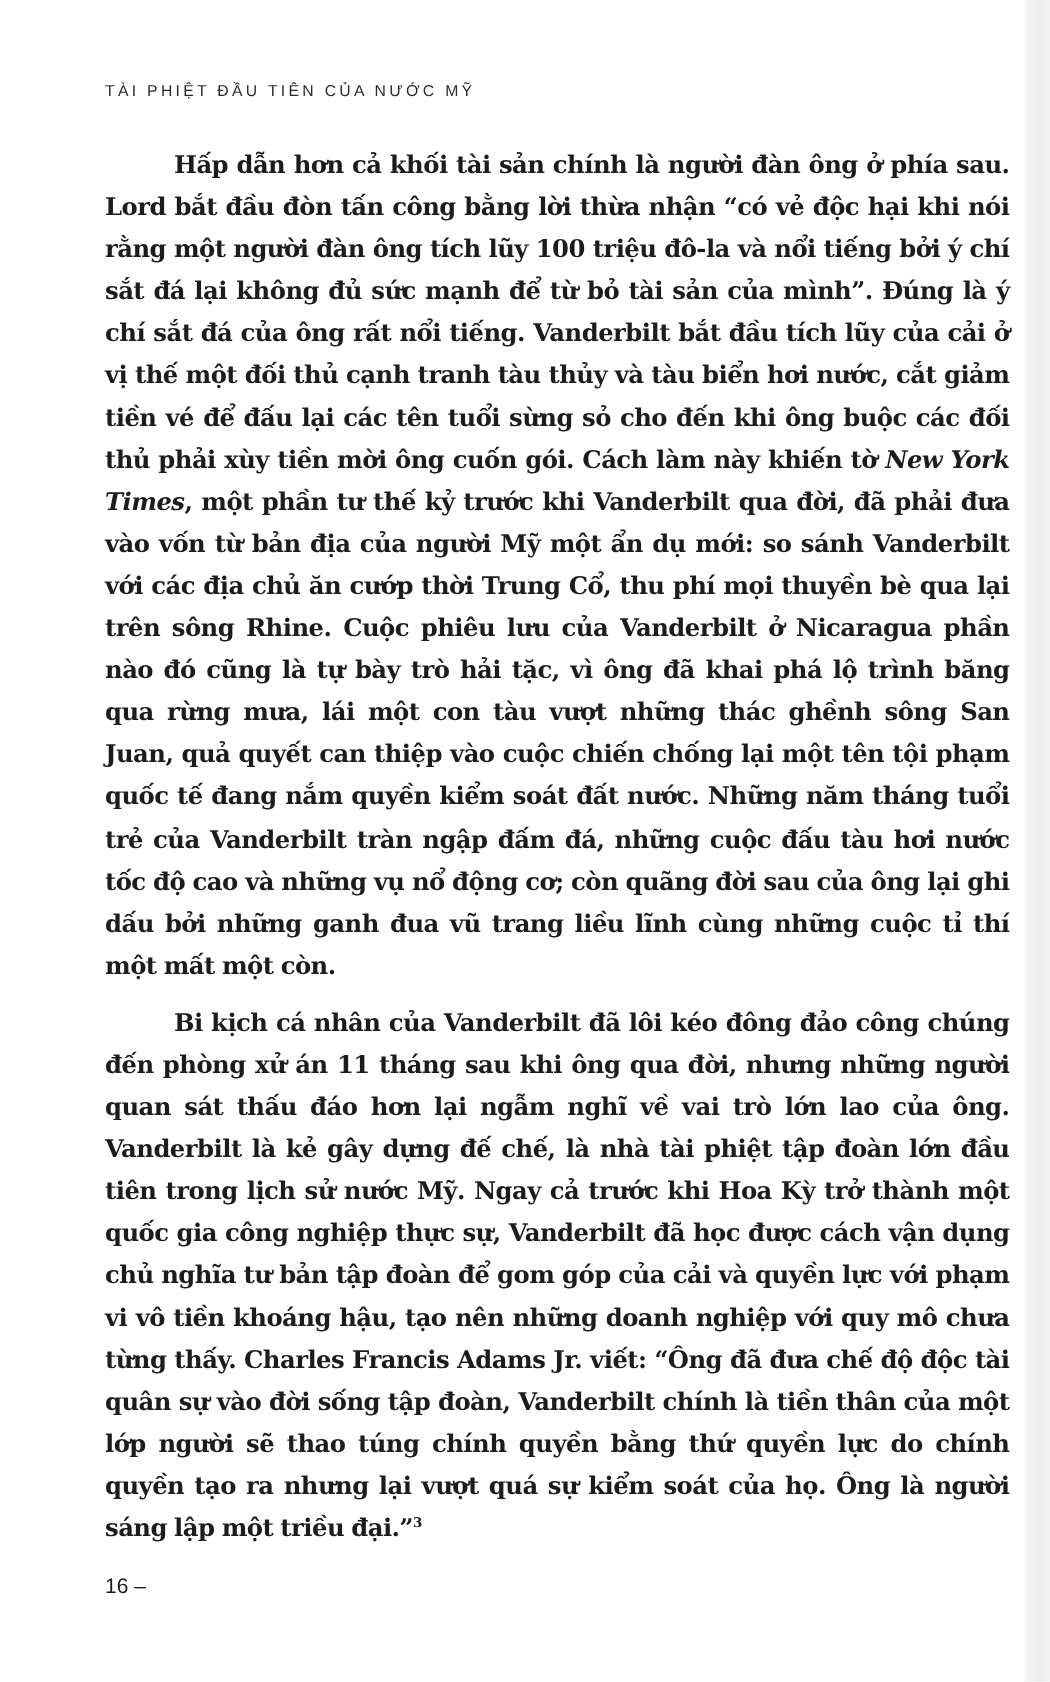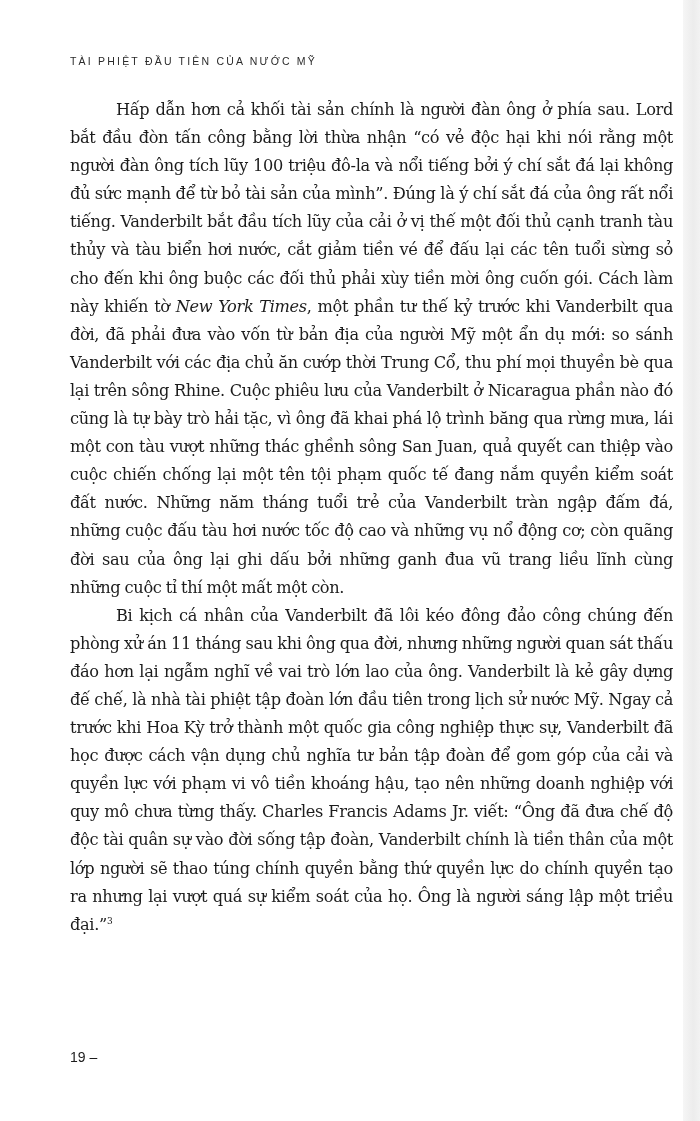--- a/index.html
+++ b/index.html
@@ -14,34 +14,34 @@
     .running-head {
       position: absolute; left: 70px; top: 55px;
       font-family: Liberation Sans, sans-serif; font-size: 10.5px;
       letter-spacing: 2.2px; color: #2a2a2a;
     }
     .body-text {
       position: absolute; left: 70px; top: 96px; width: 603px;
       font-family: "DejaVu Serif", serif; font-size: 16.2px; line-height: 28.1px;
       text-align: justify; letter-spacing: -0.35px; word-spacing: -0.5px;
     }
-    .body-text p { margin: 0; text-indent: 46px; }
-    .body-text p + p { }
+    .body-text p { margin: 0; text-indent: 46px; font-weight: bold; }
+    .body-text p + p { margin-top: 10px; }
     .body-text em { font-style: italic; }
     .body-text sup { font-size: 9px; vertical-align: 6px; line-height: 0; }
     .folio {
       position: absolute; left: 70px; top: 1049px;
       font-family: "Liberation Sans", sans-serif; font-size: 14px; color: #1c1c1c;
     }
   </style>
 </head>
 <body>
 
 <div class="edge"></div>
 
 <div class="running-head">TÀI PHIỆT ĐẦU TIÊN CỦA NƯỚC MỸ</div>
 
 <div class="body-text">
   <p><span>Hấp dẫn hơn cả khối tài sản chính là người đàn ông ở phía sau. Lord bắt đầu đòn tấn công bằng lời thừa nhận “có vẻ độc hại khi nói rằng một người đàn ông tích lũy 100 triệu đô-la và nổi tiếng bởi ý chí sắt đá lại không đủ sức mạnh để từ bỏ tài sản của mình”. Đúng là ý chí sắt đá của ông rất nổi tiếng. Vanderbilt bắt đầu tích lũy của cải ở vị thế một đối thủ cạnh tranh tàu thủy và tàu biển hơi nước, cắt giảm tiền vé để đấu lại các tên tuổi sừng sỏ cho đến khi ông buộc các đối thủ phải xùy tiền mời ông cuốn gói. Cách làm này khiến tờ </span><em>New York Times</em><span>, một phần tư thế kỷ trước khi Vanderbilt qua đời, đã phải đưa vào vốn từ bản địa của người Mỹ một ẩn dụ mới: so sánh Vanderbilt với các địa chủ ăn cướp thời Trung Cổ, thu phí mọi thuyền bè qua lại trên sông Rhine. Cuộc phiêu lưu của Vanderbilt ở Nicaragua phần nào đó cũng là tự bày trò hải tặc, vì ông đã khai phá lộ trình băng qua rừng mưa, lái một con tàu vượt những thác ghềnh sông San Juan, quả quyết can thiệp vào cuộc chiến chống lại một tên tội phạm quốc tế đang nắm quyền kiểm soát đất nước. Những năm tháng tuổi trẻ của Vanderbilt tràn ngập đấm đá, những cuộc đấu tàu hơi nước tốc độ cao và những vụ nổ động cơ; còn quãng đời sau của ông lại ghi dấu bởi những ganh đua vũ trang liều lĩnh cùng những cuộc tỉ thí một mất một còn.</span></p>
   <p><span>Bi kịch cá nhân của Vanderbilt đã lôi kéo đông đảo công chúng đến phòng xử án 11 tháng sau khi ông qua đời, nhưng những người quan sát thấu đáo hơn lại ngẫm nghĩ về vai trò lớn lao của ông. Vanderbilt là kẻ gây dựng đế chế, là nhà tài phiệt tập đoàn lớn đầu tiên trong lịch sử nước Mỹ. Ngay cả trước khi Hoa Kỳ trở thành một quốc gia công nghiệp thực sự, Vanderbilt đã học được cách vận dụng chủ nghĩa tư bản tập đoàn để gom góp của cải và quyền lực với phạm vi vô tiền khoáng hậu, tạo nên những doanh nghiệp với quy mô chưa từng thấy. Charles Francis Adams Jr. viết: “Ông đã đưa chế độ độc tài quân sự vào đời sống tập đoàn, Vanderbilt chính là tiền thân của một lớp người sẽ thao túng chính quyền bằng thứ quyền lực do chính quyền tạo ra nhưng lại vượt quá sự kiểm soát của họ. Ông là người sáng lập một triều đại.”</span><sup>3</sup></p>
 </div>
 
-<div class="folio">19 –</div>
+<div class="folio">16 –</div>
 
 </body></html>

